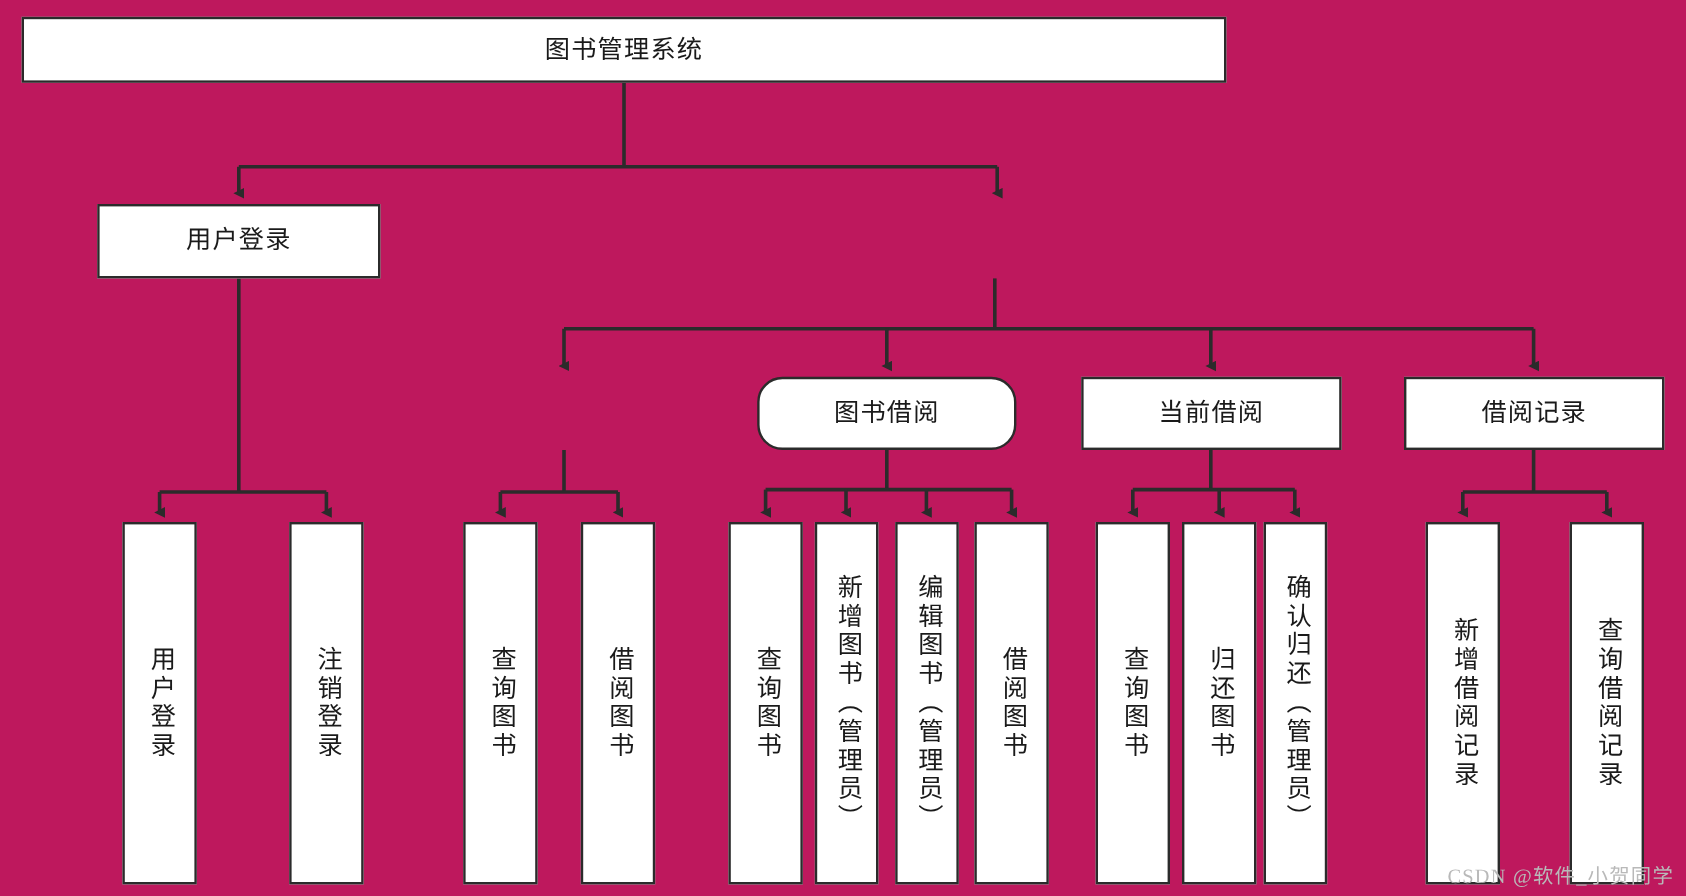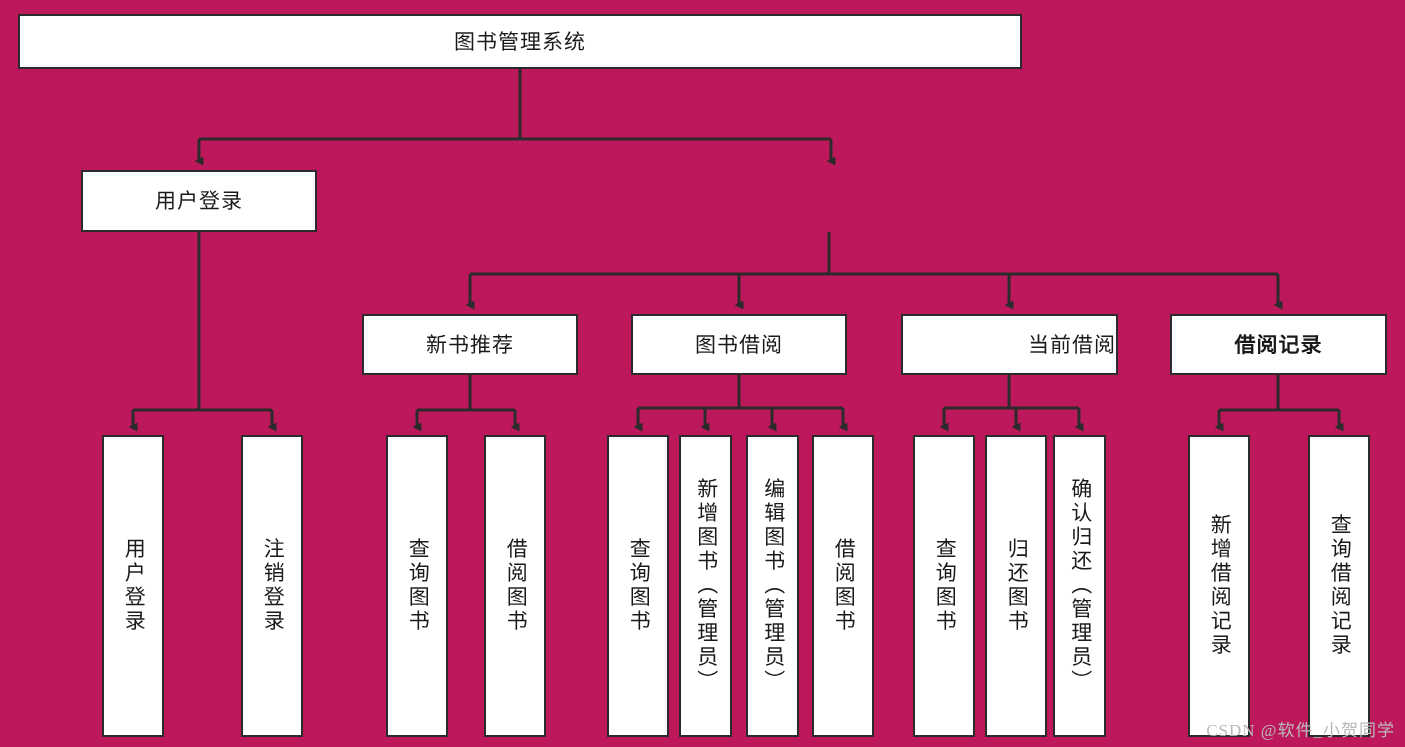--- a/index.html
+++ b/index.html
@@ -134,30 +134,27 @@
   </svg>
 
   <div class="node horiz" style="left:18px; top:14px; width:1004px; height:55px;">
     <span class="label">图书管理系统</span>
   </div>
 
   <div class="node horiz" style="left:81px; top:170px; width:236px; height:62px;">
     <span class="label">用户登录</span>
   </div>
 
-  <div class="node horiz" style="left:362px; top:314px; width:216px; height:61px;">
-    <span class="label">新书推荐</span>
-  </div>
-  <div class="node horiz" style="left:631px; top:314px; width:216px; height:61px;">
+  <div class="node horiz" style="left:631px; top:314px; width:216px; height:61px;border-radius:21px;">
     <span class="label">图书借阅</span>
   </div>
-  <div class="node horiz" style="left:901px; top:314px; width:217px; height:61px;justify-content:flex-end;">
+  <div class="node horiz" style="left:901px; top:314px; width:217px; height:61px;">
     <span class="label">当前借阅</span>
   </div>
-  <div class="node horiz" style="left:1170px; top:314px; width:217px; height:61px;font-weight:bold;">
+  <div class="node horiz" style="left:1170px; top:314px; width:217px; height:61px;">
     <span class="label">借阅记录</span>
   </div>
 
   <div class="node vert" style="left:102px; top:435px; width:62px; height:302px;">
     <span class="label">用户登录</span>
   </div>
   <div class="node vert" style="left:241px; top:435px; width:62px; height:302px;">
     <span class="label">注销登录</span>
   </div>
 

